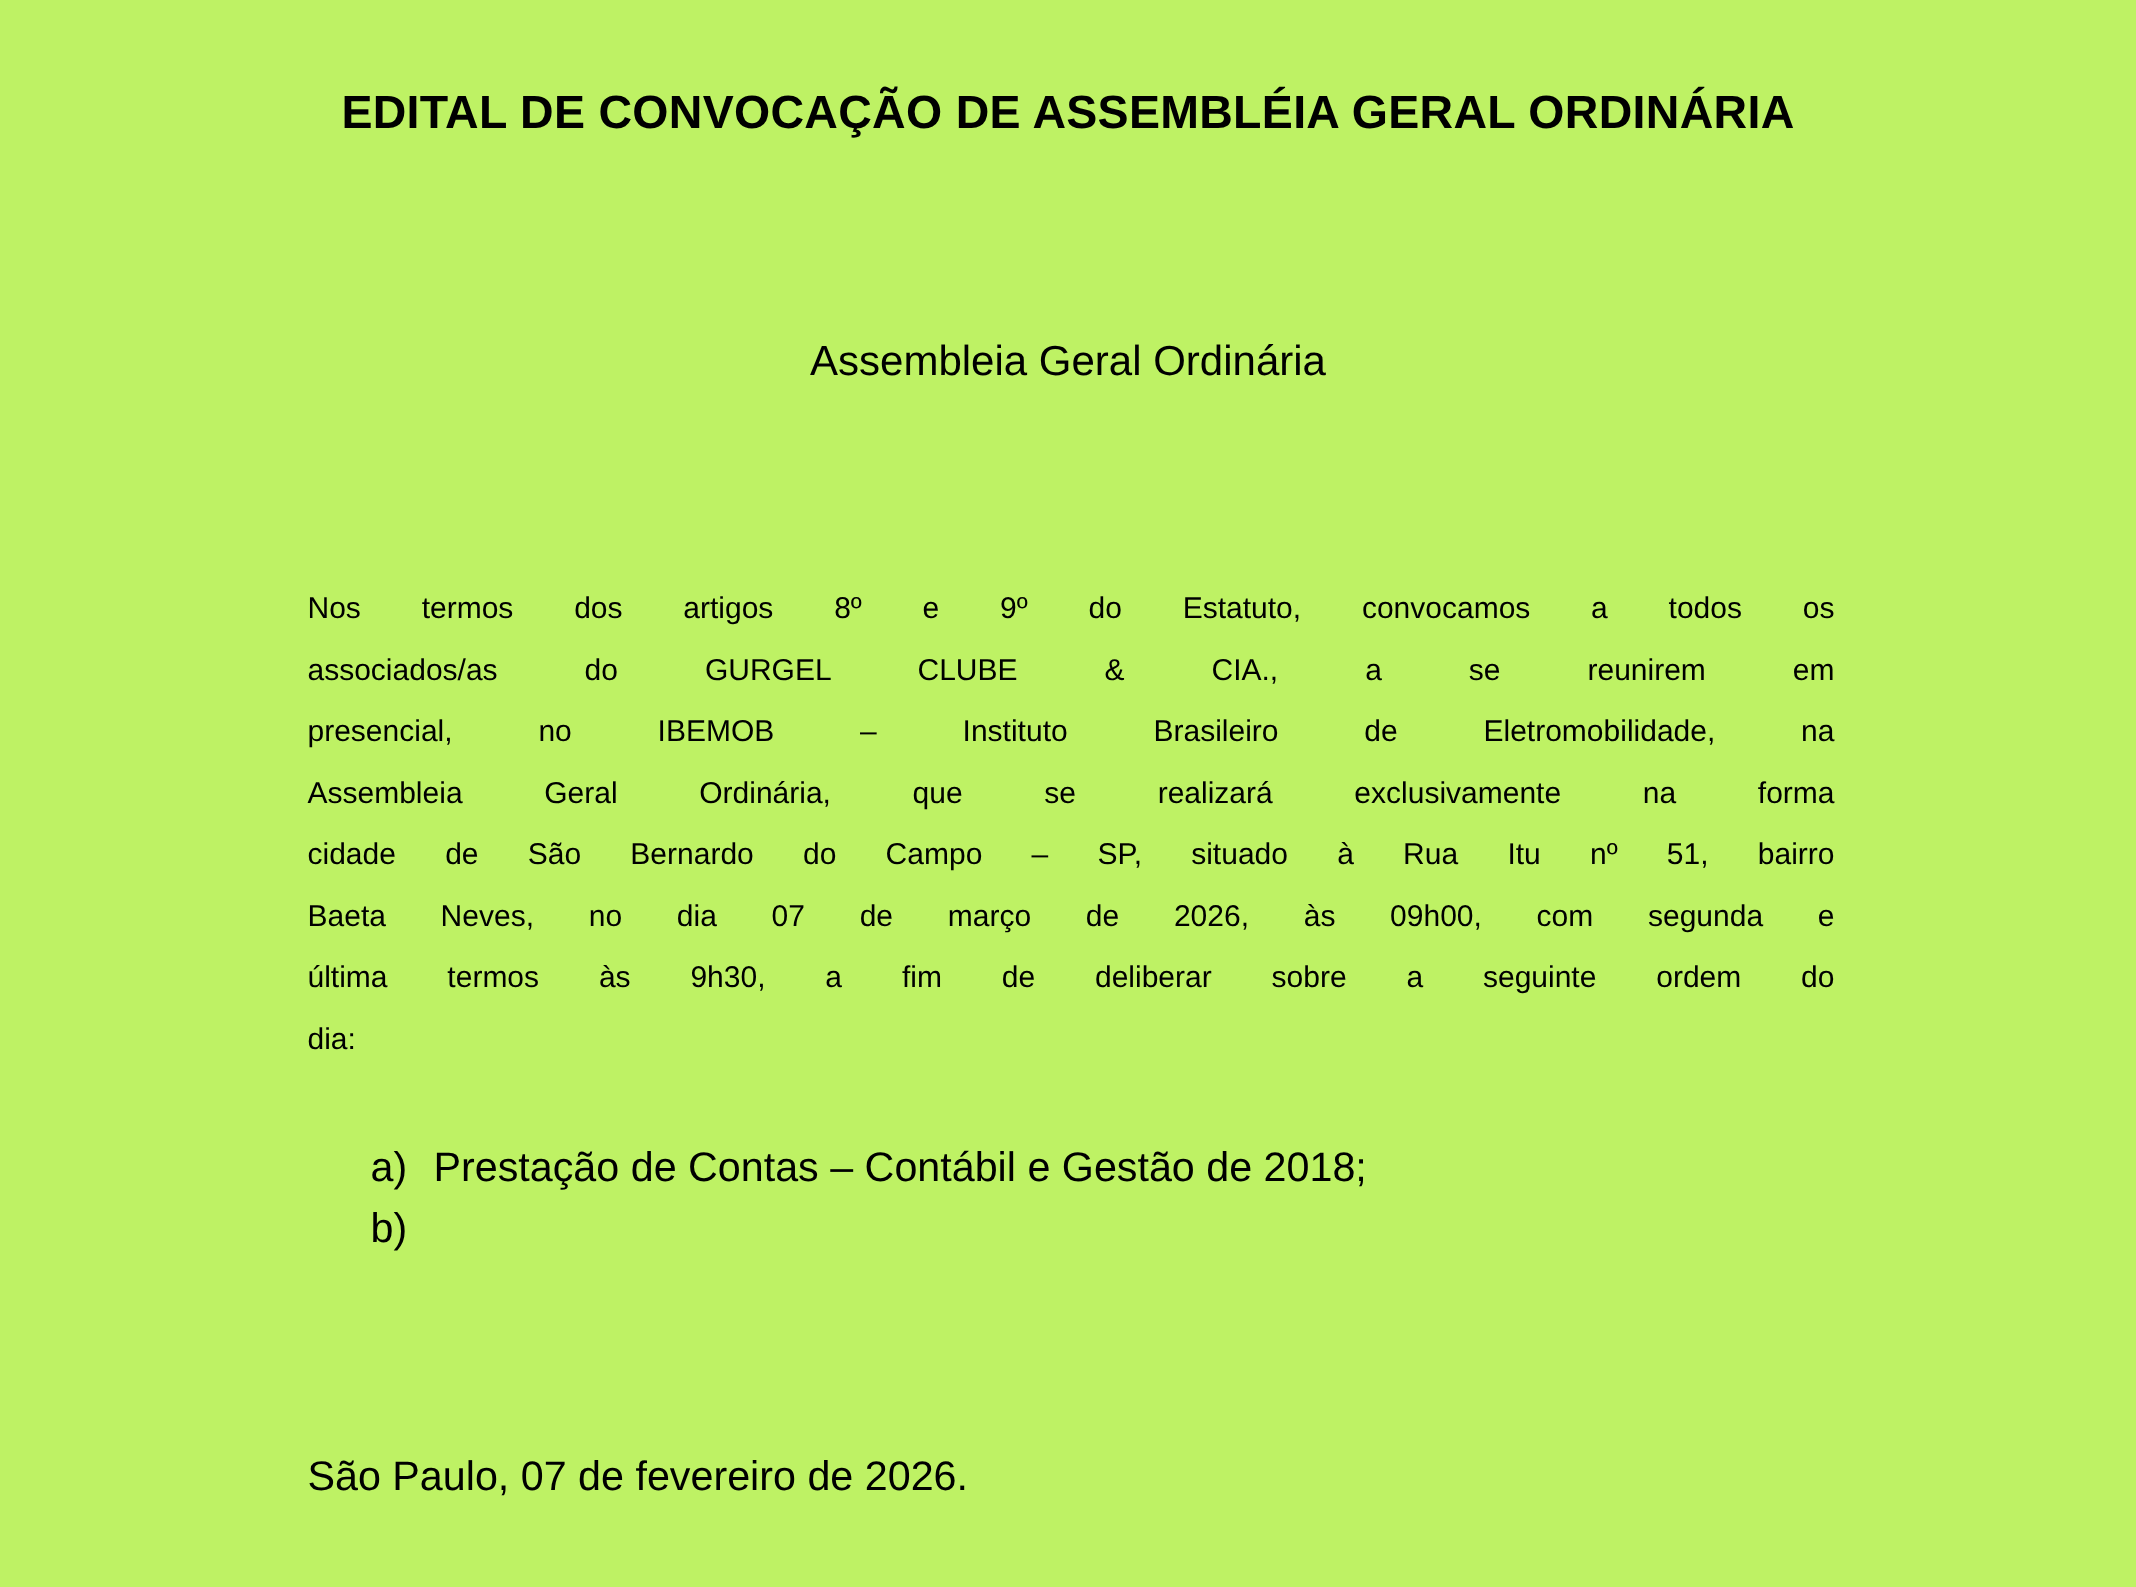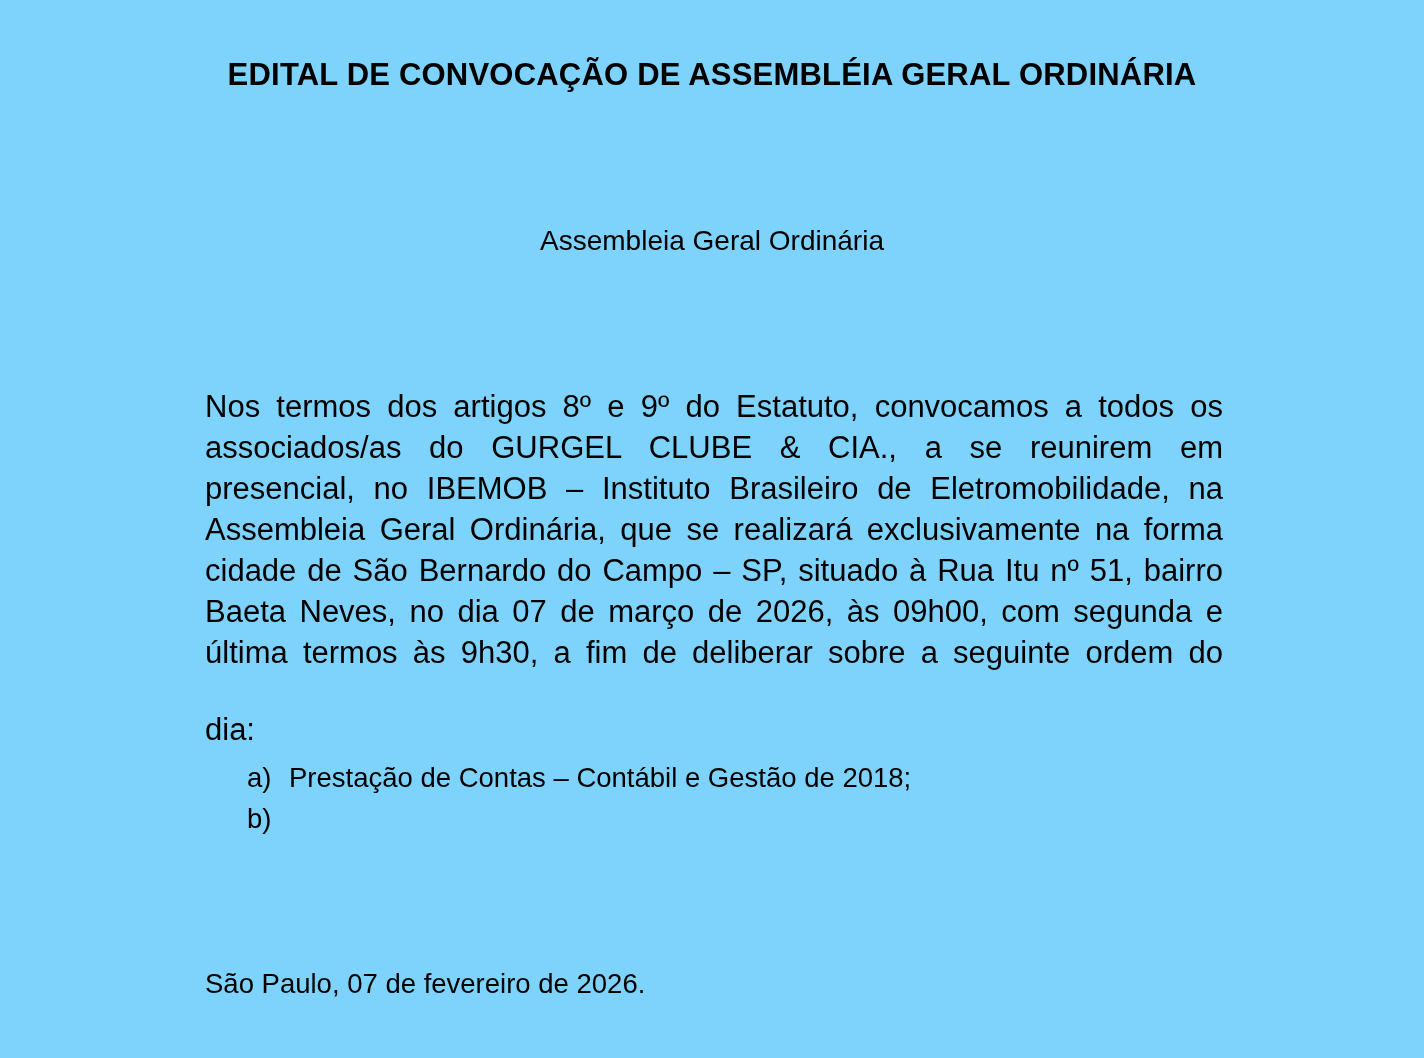--- a/index.html
+++ b/index.html
@@ -8,21 +8,21 @@
     width: 1424px;
     height: 1058px;
     font-family: "Liberation Sans", sans-serif;
     color: #000000;
     position: relative;
     overflow: hidden;
   }
   .page {
     position: absolute;
     inset: 0;
-    background: #7dd3fc;
+    background: #bef264;
     padding-left: 31px;
   }
   .doc-title {
     position: absolute;
     top: 57px;
     left: 0;
     width: 100%;
     text-align: center;
     font-size: 31px;
     font-weight: 700;
@@ -35,32 +35,31 @@
     width: 100%;
     text-align: center;
     font-size: 28px;
     font-weight: 400;
   }
   .doc-body {
     position: absolute;
     top: 386px;
     left: 205px;
     width: 1018px;
-    font-size: 31px;
+    font-size: 20px;
     line-height: 41px;
   }
   .jline {
     text-align: justify;
     text-align-last: justify;
     white-space: normal;
   }
   .jline.last {
     text-align: left;
     text-align-last: left;
-    margin-top: 36px;
   }
   .doc-agenda {
     position: absolute;
     top: 757px;
     left: 247px;
     width: 980px;
     font-size: 27.5px;
     line-height: 41px;
   }
   .agenda-item {

